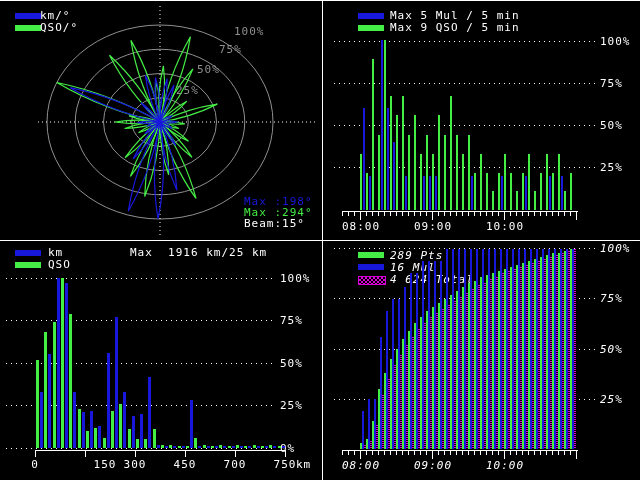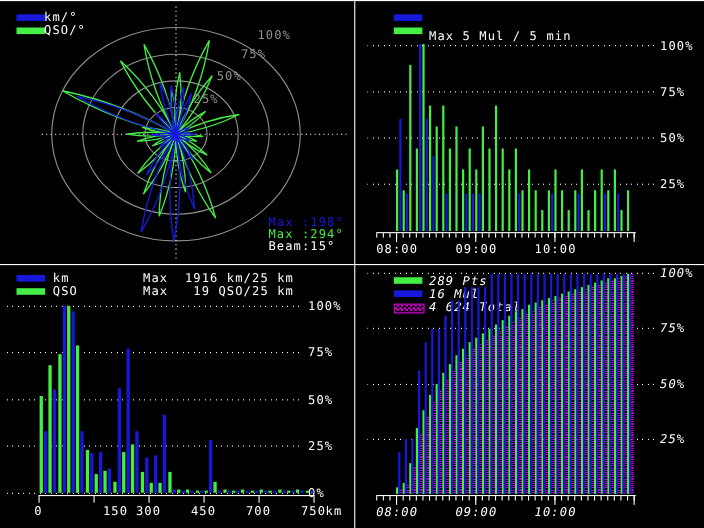--- a/index.html
+++ b/index.html
@@ -91,21 +91,22 @@
         <div class="t" style="left: 234px; top: 26px; color: rgb(144, 144, 144);">100%</div>
       </div>
     <div class="t" style="left:244px;top:196px;color:#1818dd;">Max :198°</div>
     <div class="t" style="left:244px;top:207px;color:#44ee44;">Max :294°</div>
     <div class="t" style="left:244px;top:218px;">Beam:15°</div>
   </div>
 
   <div id="rate-panel" style="position:absolute;left:323px;top:0;width:317px;height:240px;">
     <div class="sw" style="left:35px;top:13px;background:#1818dd;"></div>
     <div class="sw" style="left:35px;top:25px;background:#44ee44;"></div>
-    <div class="t" style="left:67px;top:10px;margin-top:17px;">Max 5 Mul / 5 min</div>
+    <div class="t" style="left:67px;top:10px;">Max 5 Mul / 5 min</div>
+    <div class="t" style="left:67px;top:22px;">Max 9 QSO / 5 min</div>
     <div id="rate-plot">
         <div class="grid" style="left: 11px; top: 41px; width: 263px;"></div>
         <div class="t" style="left: 277px; top: 36px;">100%</div>
         <div class="grid" style="left: 11px; top: 83px; width: 263px;"></div>
         <div class="t" style="left: 277px; top: 78px;">75%</div>
         <div class="grid" style="left: 11px; top: 125px; width: 263px;"></div>
         <div class="t" style="left: 277px; top: 120px;">50%</div>
         <div class="grid" style="left: 11px; top: 167px; width: 263px;"></div>
         <div class="t" style="left: 277px; top: 162px;">25%</div>
         <div class="axis" style="left: 19px; top: 211px; width: 236px; height: 1px;"></div>
@@ -208,21 +209,20 @@
         <div class="bar" style="left: 238px; top: 176px; width: 2px; height: 34px; background: rgb(24, 24, 221);"></div>
       </div>
   </div>
 
   <div id="dist-panel" style="position:absolute;left:0;top:241px;width:322px;height:239px;">
     <div class="sw" style="left:15px;top:9px;background:#1818dd;"></div>
     <div class="sw" style="left:15px;top:21px;background:#44ee44;"></div>
     <div class="t" style="left:48px;top:6px;">km</div>
     <div class="t" style="left:48px;top:18px;">QSO</div>
     <div class="t" style="left:130px;top:6px;text-align:right;">Max  1916 km/25 km</div>
-    <div class="t" style="left:130px;top:18px;">Max   19 QSO/25 km</div>
     <div id="dist-plot">
         <div class="grid" style="left: 6px; top: 37px; width: 270px;"></div>
         <div class="t" style="left: 280px; top: 32px;">100%</div>
         <div class="grid" style="left: 6px; top: 79px; width: 270px;"></div>
         <div class="t" style="left: 280px; top: 74px;">75%</div>
         <div class="grid" style="left: 6px; top: 122px; width: 270px;"></div>
         <div class="t" style="left: 280px; top: 117px;">50%</div>
         <div class="grid" style="left: 6px; top: 164px; width: 270px;"></div>
         <div class="t" style="left: 280px; top: 159px;">25%</div>
         <div class="grid" style="left: 6px; top: 207px; width: 270px;"></div>

